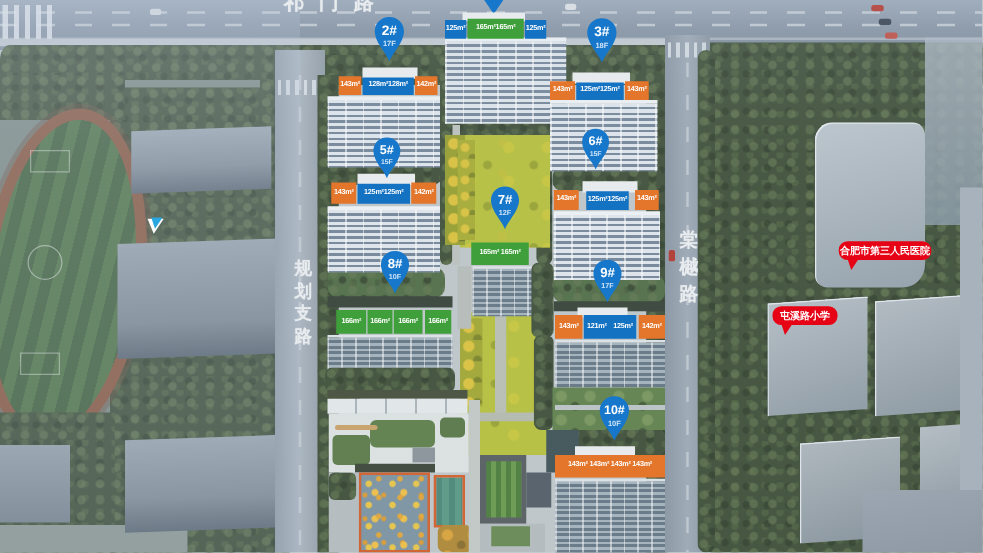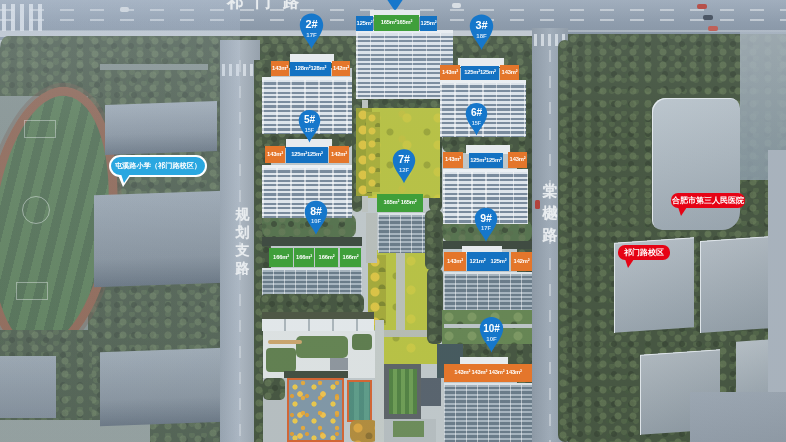--- a/index.html
+++ b/index.html
@@ -334,29 +334,28 @@
       <text x="12.5" y="15" font-size="11" font-weight="bold" fill="#fff" text-anchor="middle" font-family="Liberation Sans">9#</text>
       <text x="12.5" y="24" font-size="6" font-weight="bold" fill="#cfe4f7" text-anchor="middle" font-family="Liberation Sans">17F</text>
     </svg>
 
 <svg class="pin" style="left:479px;top:316px;" width="25" height="38" viewBox="0 0 25 37">
       <path d="M12.5 0.5 C5.8 0.5 0.8 5.5 0.8 12 C0.8 17 4 22.5 7.5 27.5 C10 31 11.5 33.5 12.5 36 C13.5 33.5 15 31 17.5 27.5 C21 22.5 24.2 17 24.2 12 C24.2 5.5 19.2 0.5 12.5 0.5 Z" fill="#1677cb"></path>
       <text x="12.5" y="15" font-size="10" font-weight="bold" fill="#fff" text-anchor="middle" font-family="Liberation Sans">10#</text>
       <text x="12.5" y="24" font-size="6" font-weight="bold" fill="#cfe4f7" text-anchor="middle" font-family="Liberation Sans">10F</text>
     </svg>
 
-<div class="abs" style="left:109px;top:155px;width:98px;height:22px;background:#2aa7e0;border:2px solid #fff;border-radius:11px;box-sizing:border-box;display:flex;align-items:center;justify-content:center;color:#fff;font-size:7.2px;font-weight:bold;white-space:nowrap;">屯溪路小学（祁门路校区）</div>
 
 <div class="abs" style="left:118px;top:175px;width:0;height:0;border-left:5px solid transparent;border-right:8px solid transparent;border-top:12px solid #fff;"></div>
 <div class="abs" style="left:121px;top:174px;width:0;height:0;border-left:3px solid transparent;border-right:6px solid transparent;border-top:9px solid #2aa7e0;"></div>
 
 <div class="abs" style="left:671px;top:193px;width:74px;height:15px;background:#e60315;border-radius:7px;display:flex;align-items:center;justify-content:center;color:#fff;font-size:8px;font-weight:bold;white-space:nowrap;">合肥市第三人民医院</div>
 <div class="abs" style="left:678px;top:207px;width:0;height:0;border-left:3px solid transparent;border-right:6px solid transparent;border-top:9px solid #e60315;"></div>
 
-<div class="abs" style="left:618px;top:245px;width:52px;height:15px;background:#e60315;border-radius:7px;display:flex;align-items:center;justify-content:center;color:#fff;font-size:8px;font-weight:bold;white-space:nowrap;">祁门路校区</div>
+<div class="abs" style="left:618px;top:245px;width:52px;height:15px;background:#e60315;border-radius:7px;display:flex;align-items:center;justify-content:center;color:#fff;font-size:8px;font-weight:bold;white-space:nowrap;">屯溪路小学</div>
 <div class="abs" style="left:625px;top:259px;width:0;height:0;border-left:3px solid transparent;border-right:6px solid transparent;border-top:9px solid #e60315;"></div>
 
 <div class="roadtxt" style="left:227px;top:-8px;width:90px;font-size:16px;letter-spacing:12px;">祁门路</div>
 
 <div class="roadtxt vert" style="left:234px;top:196px;font-size:14px;height:130px;">规划支路</div>
 
 <div class="roadtxt vert" style="left:540px;top:171px;font-size:15px;height:110px;letter-spacing:22px;">棠樾路</div>
 
 </div>
 

